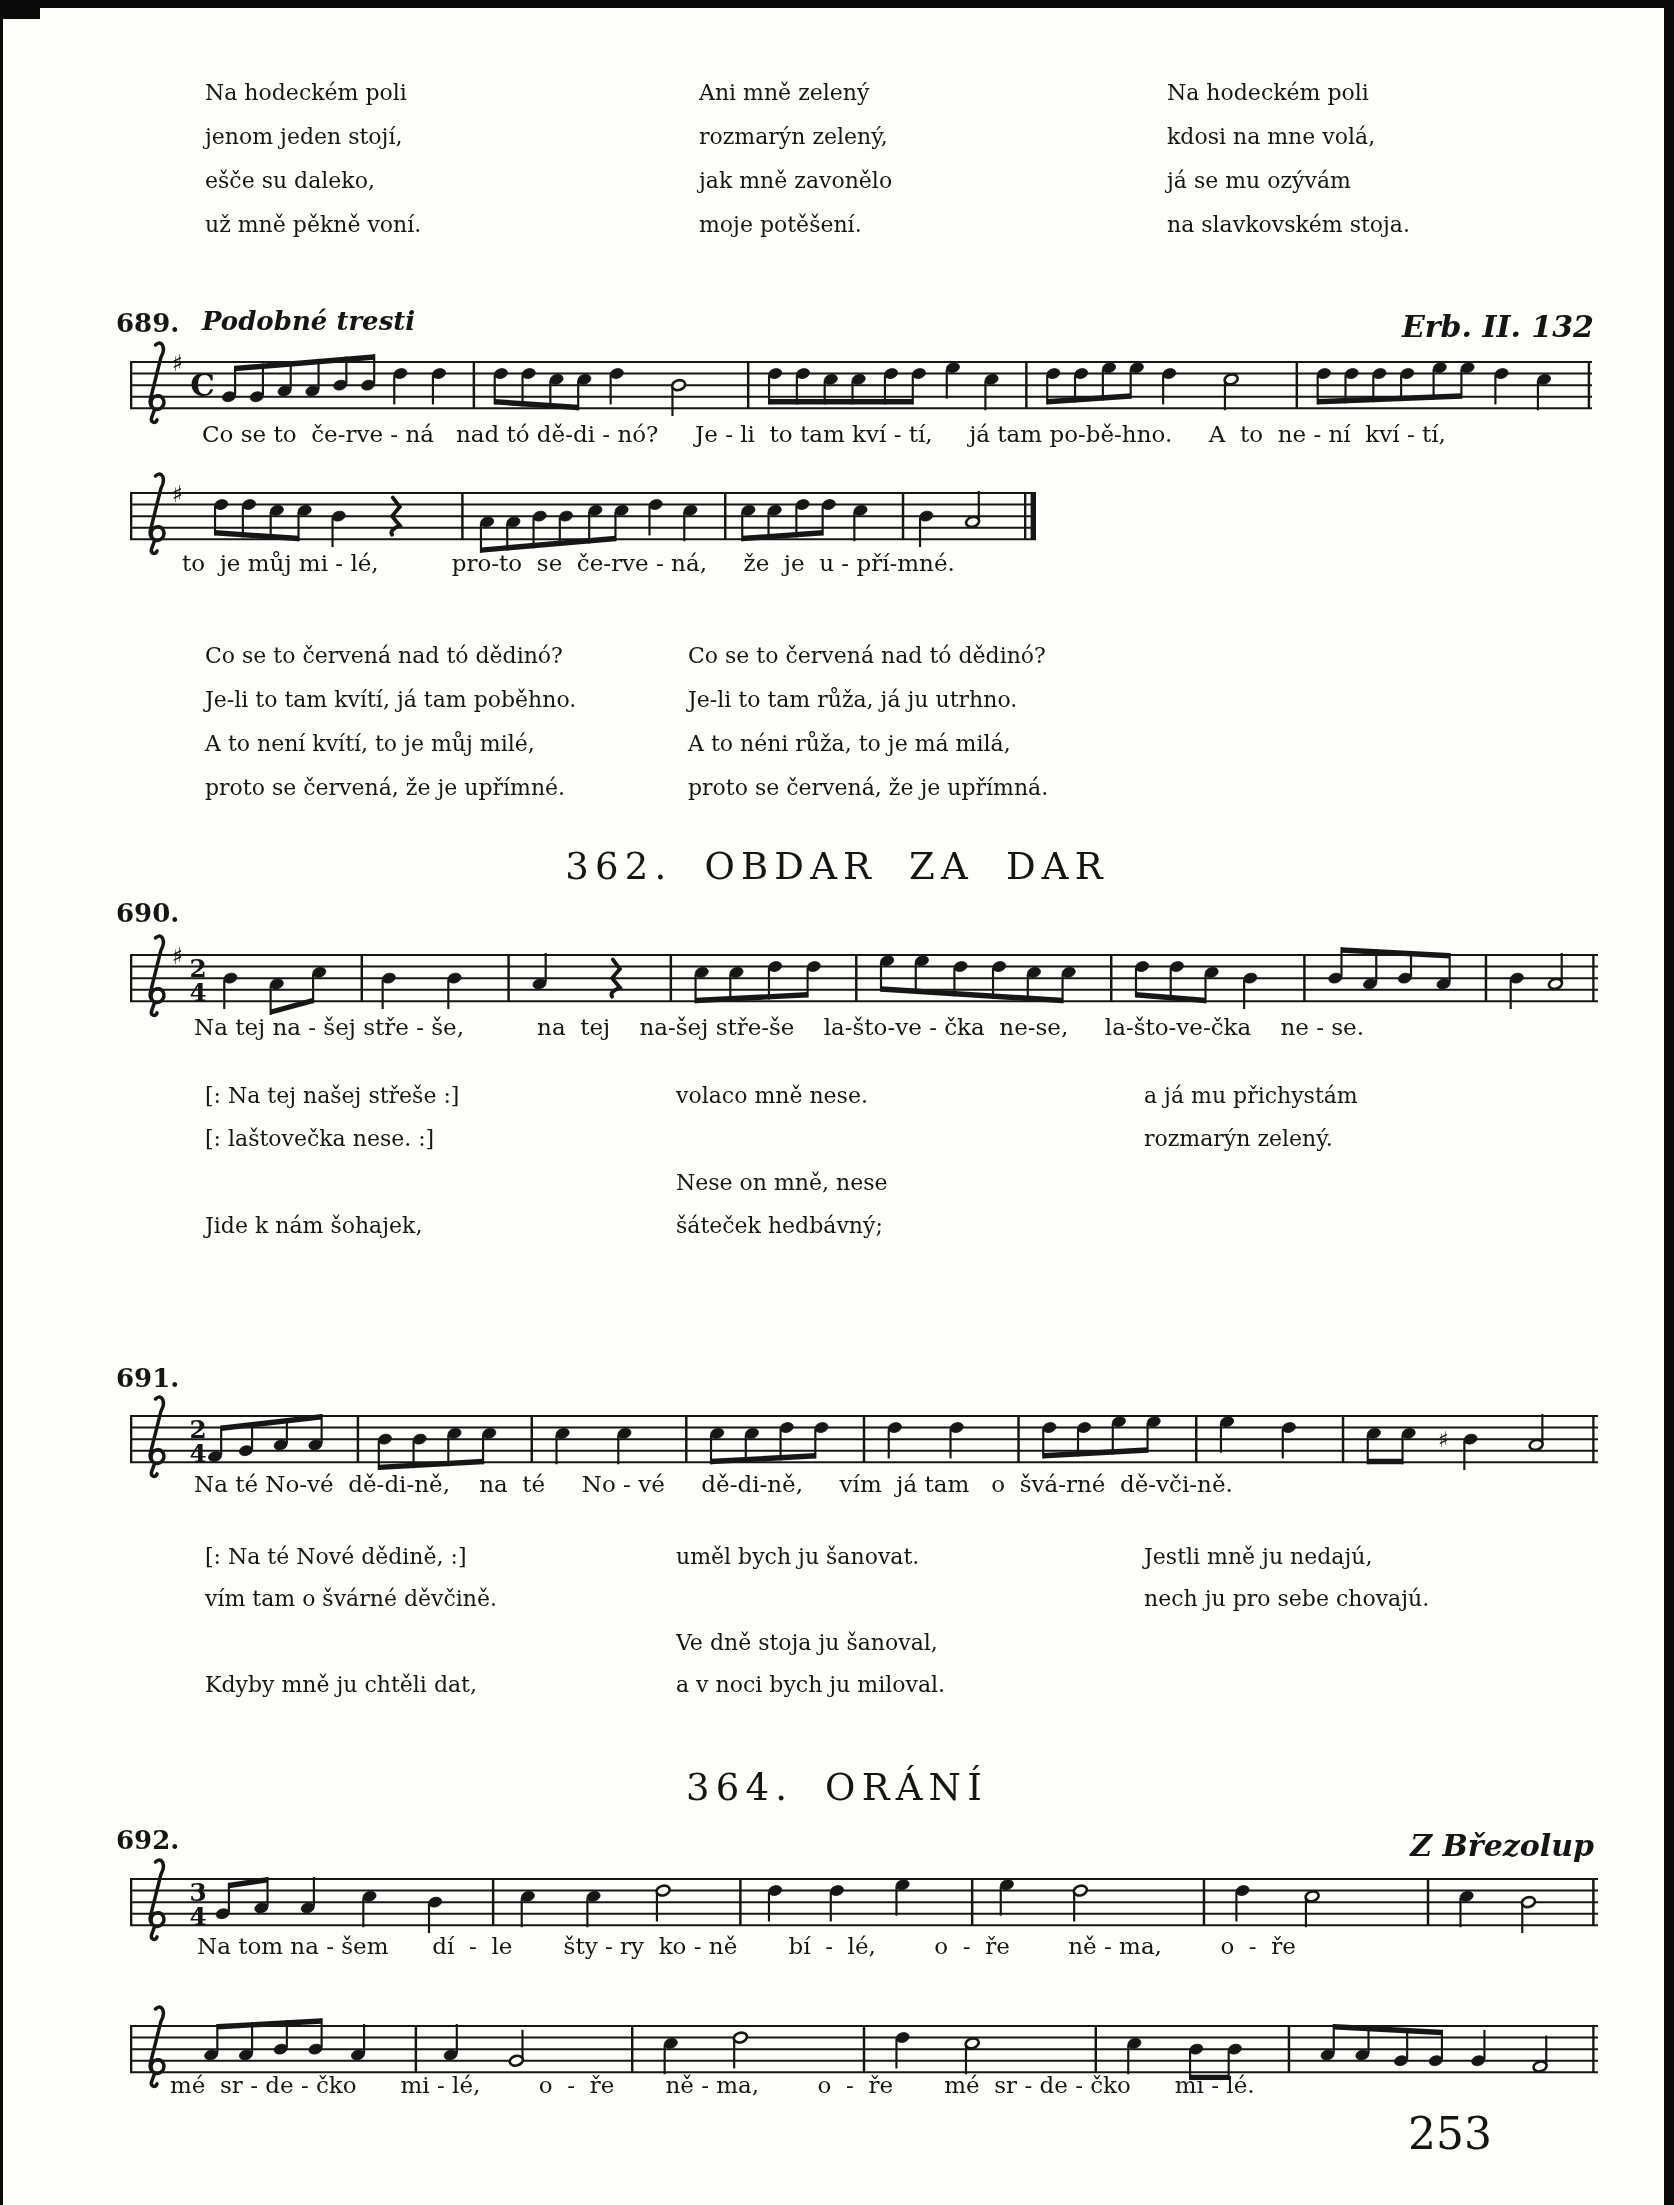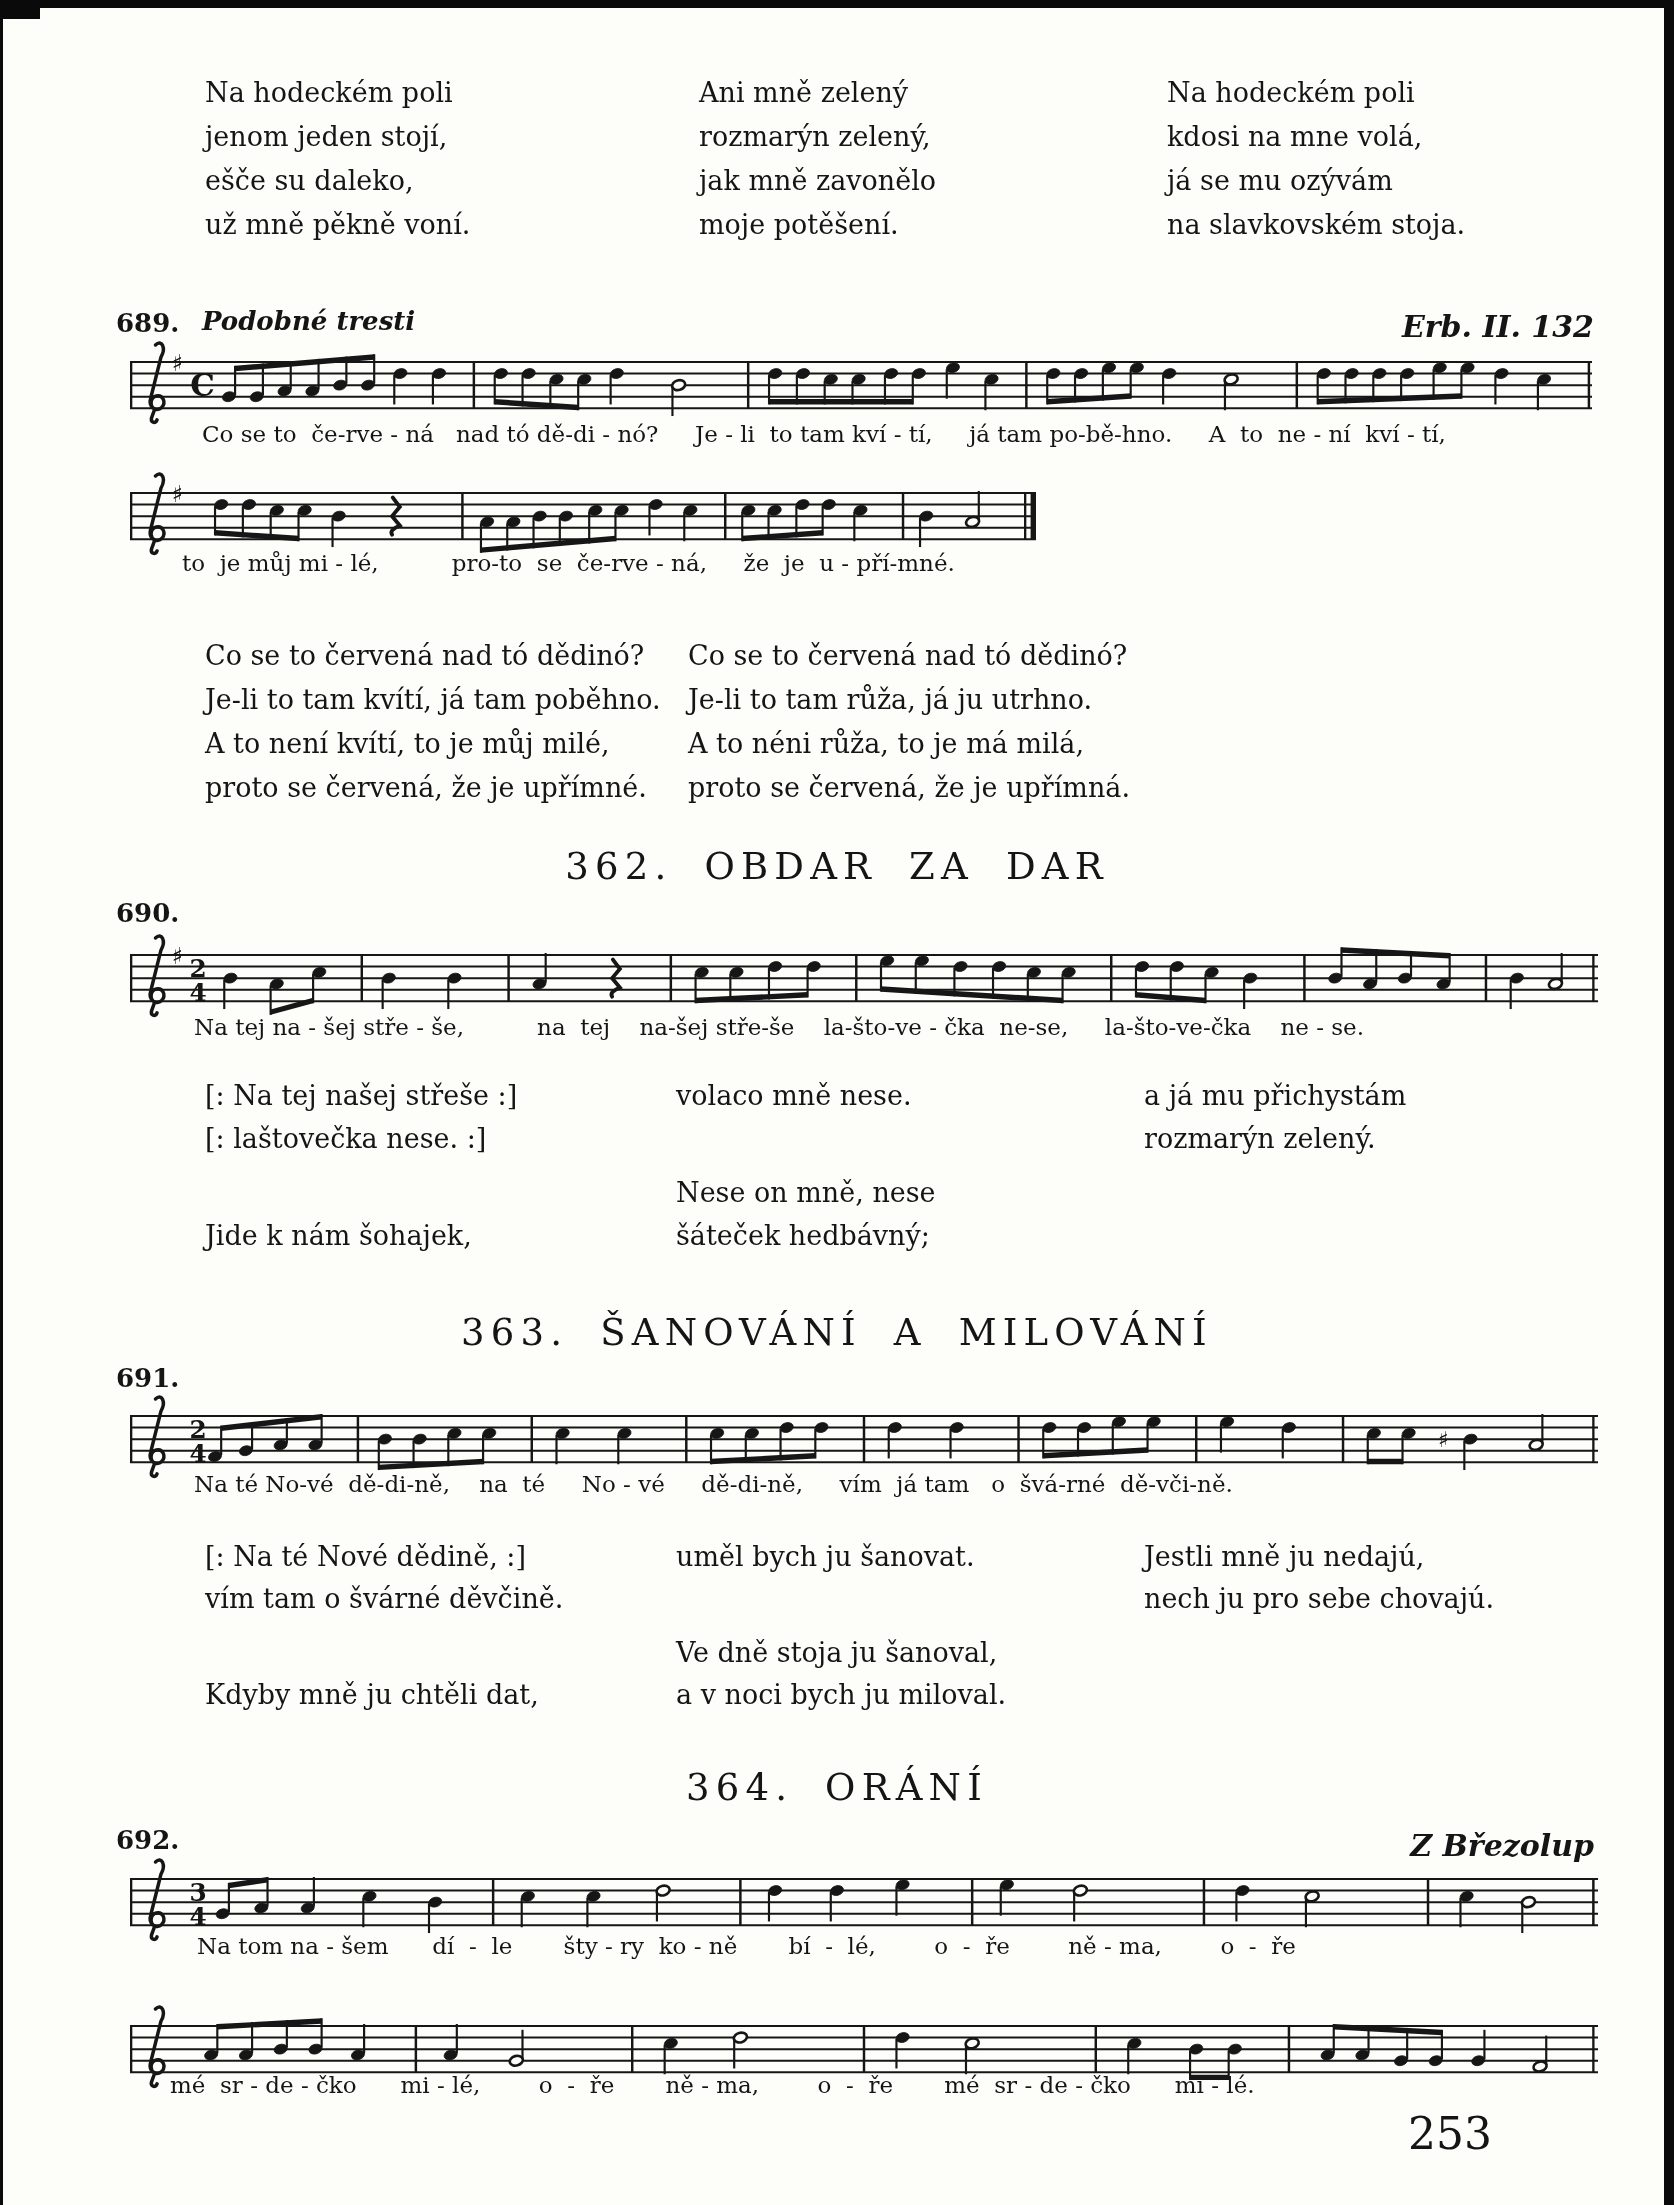--- a/index.html
+++ b/index.html
@@ -3,21 +3,21 @@
 <meta charset="utf-8">
 <style>
   html,body{margin:0;padding:0;background:#888;}
   .page{
     position:relative; width:1674px; height:2205px;
     background:#fdfdfa; color:#151515;
     font-family:"DejaVu Serif", serif;
     overflow:hidden;
   }
   .scan-edge{position:absolute;background:#0a0a0a;}
-  .vcol{position:absolute;font-size:27px;line-height:44px;white-space:nowrap;}
+  .vcol{position:absolute;font-size:22px;line-height:44px;white-space:nowrap;}
   .vcol.lh56{line-height:43px;} .vcol.lh54{line-height:42px;}
   .vline{min-height:1em;}
   .song-number{position:absolute;font-size:26px;font-weight:700;}
   .song-title{position:absolute;font-size:26px;font-weight:700;font-style:italic;}
   .song-source{position:absolute;font-size:30px;font-weight:700;font-style:italic;}
   .big-heading{position:absolute;left:0;width:1674px;text-align:center;
     font-size:37px;letter-spacing:6.2px;word-spacing:14px;font-weight:400;}
   .lyric{position:absolute;left:131px;width:1491px;font-size:23px;white-space:pre;}
   .staff{position:absolute;}
   .page-number{position:absolute;font-size:44px;}
@@ -318,21 +318,20 @@
     <div class="vline"></div>
     <div class="vline"></div>
     <div class="vline">Nese on mně, nese</div>
     <div class="vline">šáteček hedbávný;</div>
   </div>
   <div class="vcol lh56" style="left:1144px;top:1074px;">
     <div class="vline">a já mu přichystám</div>
     <div class="vline">rozmarýn zelený.</div>
   </div>
 
-  <div class="big-heading" style="top:1311px;">363. ŠANOVÁNÍ A MILOVÁNÍ</div>
   <div class="song-number" style="left:116px;top:1363px;">691.</div>
   <div class="staff" style="left: 130px; top: 1385px; width: 1468px; height: 116px;"><svg width="1468" height="116" viewBox="0 0 1900 150">
         <line x1="0" y1="40" x2="1900" y2="40" stroke="#161616" stroke-width="2.6"></line>
         <line x1="0" y1="55" x2="1900" y2="55" stroke="#161616" stroke-width="2.6"></line>
         <line x1="0" y1="70" x2="1900" y2="70" stroke="#161616" stroke-width="2.6"></line>
         <line x1="0" y1="85" x2="1900" y2="85" stroke="#161616" stroke-width="2.6"></line>
         <line x1="0" y1="100" x2="1900" y2="100" stroke="#161616" stroke-width="2.6"></line>
         <line x1="1.5" y1="40" x2="1.5" y2="100" stroke="#161616" stroke-width="3"></line>
         <path d="M33,18 C41,10 47,22 40,34 L27,86 C23,98 34,106 41,99 C47,93 43,82 34,84 C26,86 25,97 32,101 L28,112 C26,118 33,121 35,115" fill="none" stroke="#161616" stroke-width="4.5" stroke-linecap="round"></path>
         <text x="88" y="68" text-anchor="middle" font-size="32" font-weight="bold" font-family="DejaVu Serif, serif" fill="#161616">2</text>

